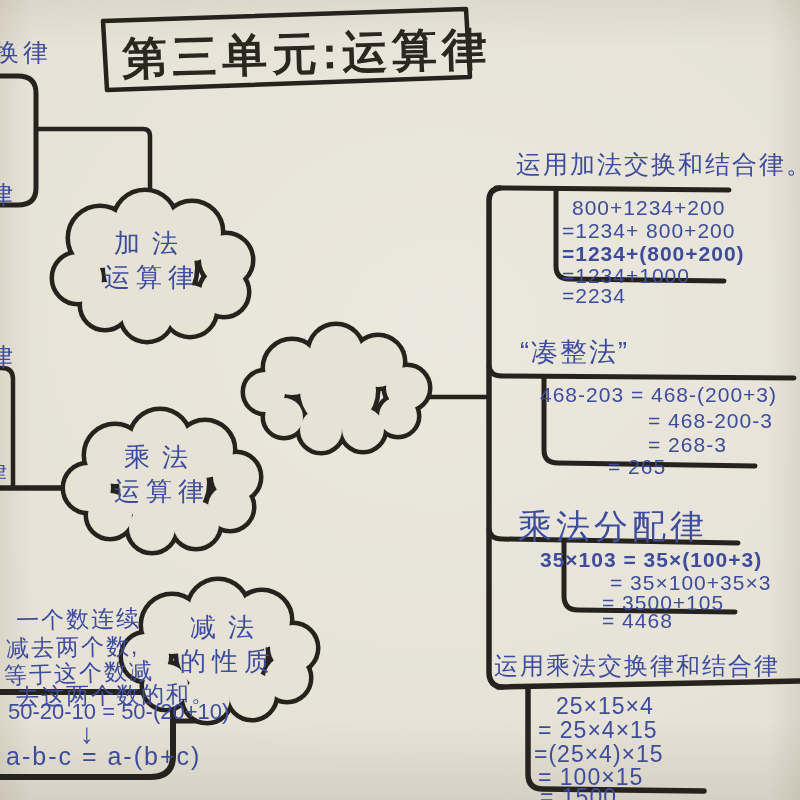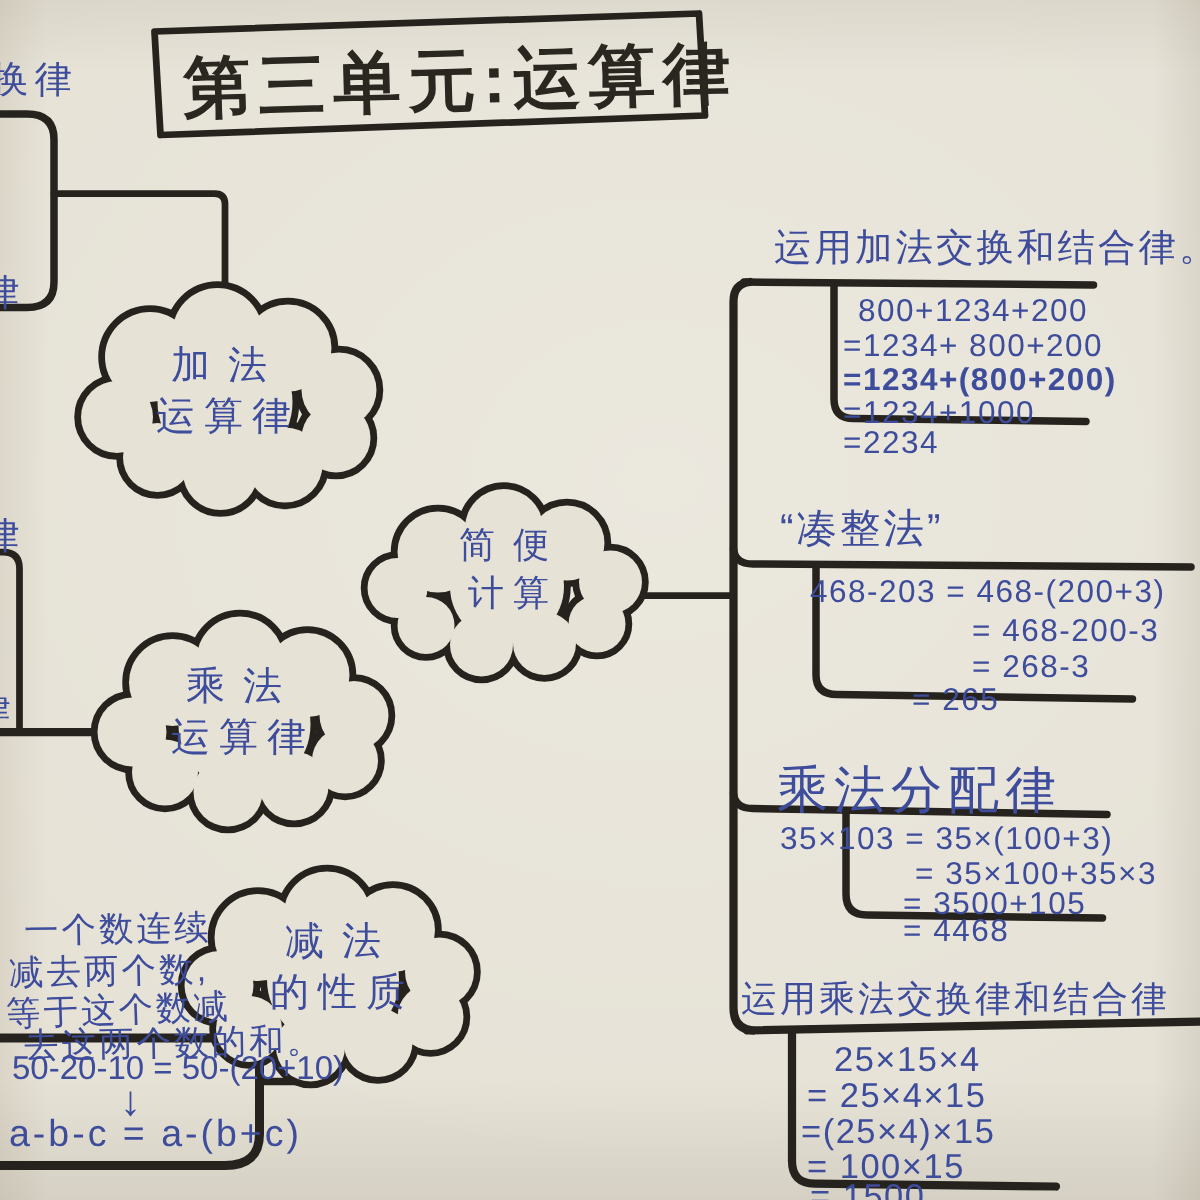--- a/index.html
+++ b/index.html
@@ -119,24 +119,20 @@
     <div class="l2">运算律</div>
   </div>
   <div class="cloud-label txt" style="left:72px;top:440px;">
     <div class="l1">乘法</div>
     <div class="l2">运算律</div>
   </div>
   <div class="cloud-label txt" style="left:138px;top:610px;">
     <div class="l1">减法</div>
     <div class="l2">的性质</div>
   </div>
-  <div class="cloud-label txt" style="left:252px;top:348px;font-size:24px;line-height:32px;">
-    <div class="l1">简便</div>
-    <div class="l2">计算</div>
-  </div>
 
   <div class="txt partial" style="left:-6px;top:36px;">换律</div>
   <div class="txt partial" style="left:-12px;top:178px;">律</div>
   <div class="txt partial" style="left:-12px;top:340px;">律</div>
   <div class="txt partial" style="left:-15px;top:458px;font-size:22px;">律</div>
 
   <div class="txt note-line" style="left:16px;top:604px;transform:rotate(-1deg);">一个数连续</div>
   <div class="txt note-line" style="left:6px;top:632px;transform:rotate(-1deg);">减去两个数,</div>
   <div class="txt note-line" style="left:4px;top:658px;transform:rotate(-2deg);">等于这个数减</div>
   <div class="txt note-line" style="left:16px;top:680px;transform:rotate(-1deg);">去这两个数的和。</div>
@@ -151,21 +147,21 @@
   <div class="txt step" style="left:562px;top:264px;">=1234+1000</div>
   <div class="txt step" style="left:562px;top:284px;">=2234</div>
 
   <div class="txt sec-title" style="left:520px;top:334px;font-size:27px;text-align:center;">“凑整法”</div>
   <div class="txt step" style="left:540px;top:383px;">468-203 = 468-(200+3)</div>
   <div class="txt step" style="left:648px;top:409px;">= 468-200-3</div>
   <div class="txt step" style="left:648px;top:433px;">= 268-3</div>
   <div class="txt step" style="left:608px;top:455px;">= 265</div>
 
   <div class="txt sec-title" style="left:518px;top:504px;font-size:34px;letter-spacing:4px;">乘法分配律</div>
-  <div class="txt step" style="left:520px;top:548px;">35×103 = 35×(100+3)</div>
+  <div class="txt step" style="left:540px;top:548px;font-weight:bold;">35×103 = 35×(100+3)</div>
   <div class="txt step" style="left:610px;top:571px;">= 35×100+35×3</div>
   <div class="txt step" style="left:602px;top:591px;">= 3500+105</div>
   <div class="txt step" style="left:602px;top:609px;">= 4468</div>
 
   <div class="txt sec-title" style="left:494px;top:650px;font-size:24px;">运用乘法交换律和结合律</div>
   <div class="txt step" style="left:556px;top:693px;font-size:23px;">25×15×4</div>
   <div class="txt step" style="left:538px;top:717px;font-size:23px;">= 25×4×15</div>
   <div class="txt step" style="left:534px;top:741px;font-size:23px;">=(25×4)×15</div>
   <div class="txt step" style="left:538px;top:764px;font-size:23px;">= 100×15</div>
   <div class="txt step" style="left:540px;top:784px;font-size:23px;">= 1500</div>

